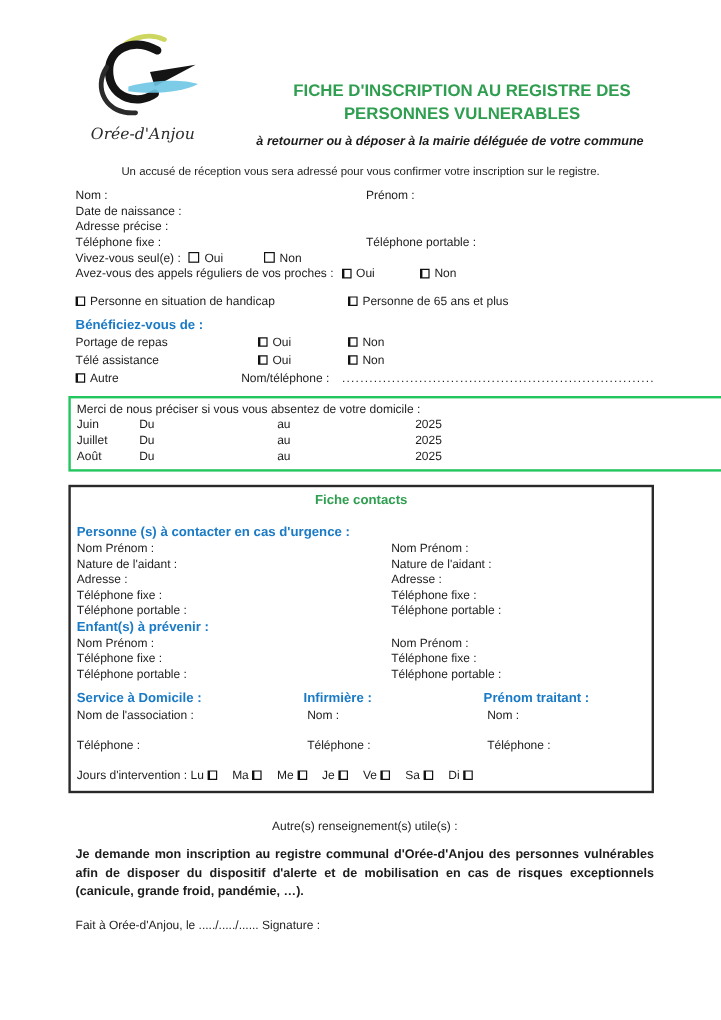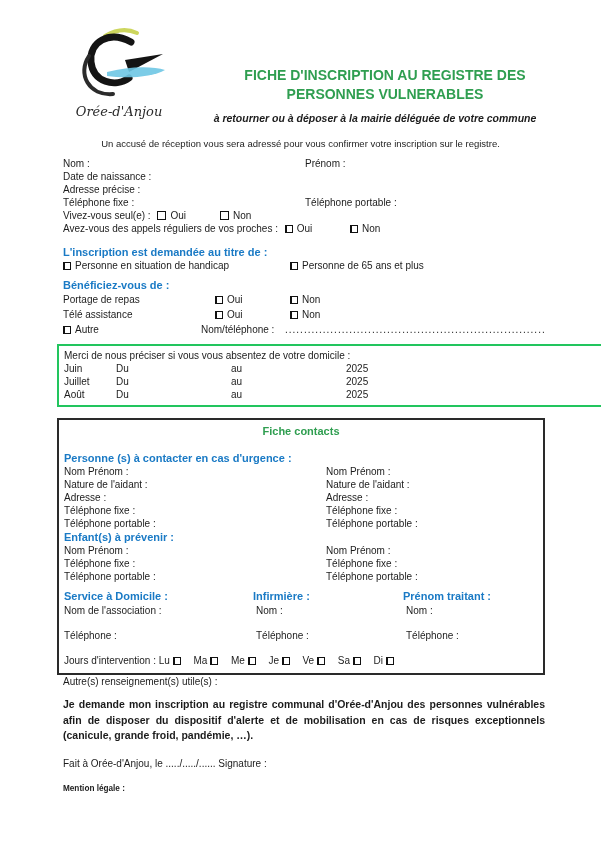--- a/index.html
+++ b/index.html
@@ -82,21 +82,20 @@
       <span class="cb sq" style="margin-left:4px;"></span><span>Oui</span>
       <span class="abs" style="left:157px;"><span class="cb sq"></span><span>Non</span></span>
     </div>
     <div class="row">
       <span>Avez-vous des appels réguliers de vos proches :</span>
       <span class="cb" style="margin-left:4px;"></span><span>Oui</span>
       <span class="abs" style="left:287px;"><span class="cb"></span><span>Non</span></span>
     </div>
 
     <div class="spacer10"></div>
-    <div class="heading" style="color:#1a7ac5;">L'inscription est demandée au titre de :</div>
     <div class="row">
       <span class="cb"></span><span>Personne en situation de handicap</span>
       <span class="abs" style="left:227px;"><span class="cb"></span><span>Personne de 65 ans et plus</span></span>
     </div>
 
     <div class="spacer6"></div>
     <div class="heading" style="color:#1a7ac5;">Bénéficiez-vous de :</div>
     <div class="row tall">
       <span>Portage de repas</span>
       <span class="abs" style="left:152px;"><span class="cb"></span><span>Oui</span></span>
@@ -197,22 +196,21 @@
         <span>Lu</span> <span class="cb"></span><span style="display:inline-block;width:6px;"></span>
         <span>Ma</span> <span class="cb"></span><span style="display:inline-block;width:6px;"></span>
         <span>Me</span> <span class="cb"></span><span style="display:inline-block;width:6px;"></span>
         <span>Je</span> <span class="cb"></span><span style="display:inline-block;width:6px;"></span>
         <span>Ve</span> <span class="cb"></span><span style="display:inline-block;width:6px;"></span>
         <span>Sa</span> <span class="cb"></span><span style="display:inline-block;width:6px;"></span>
         <span>Di</span> <span class="cb"></span>
       </div>
     </div>
 
-    <div style="margin-top:0;" class="row">Autre(s) renseignement(s) utile(s) :</div>
+    <div style="margin-top:22px;text-align:center;" class="row">Autre(s) renseignement(s) utile(s) :</div>
 
     <div id="declaration">Je demande mon inscription au registre communal d'Orée-d'Anjou des personnes vulnérables afin de disposer du dispositif d'alerte et de mobilisation en cas de risques exceptionnels (canicule, grande froid, pandémie, …).</div>
 
     <div style="margin-top:13px;" class="row">Fait à Orée-d'Anjou, le ...../...../...... Signature :</div>
 
-    <div id="mention-heading">Mention légale :</div>
 
   </div>
 </div>
 
 </body></html>

